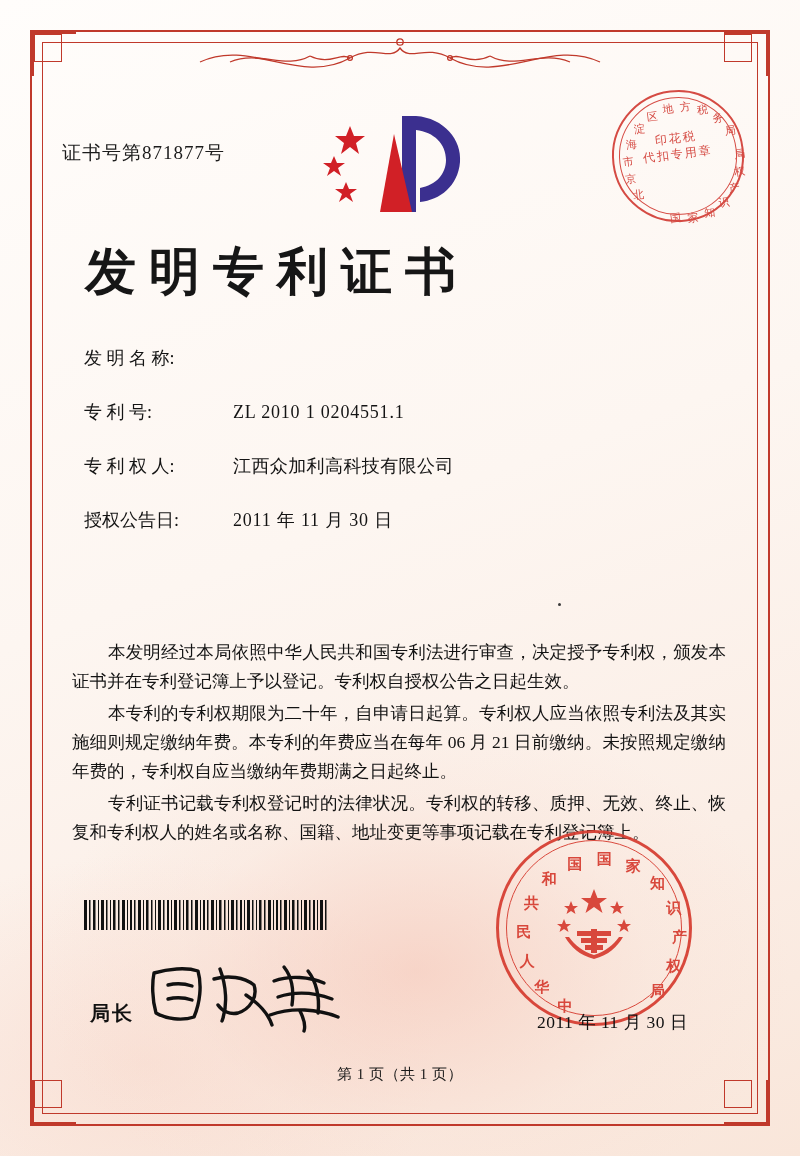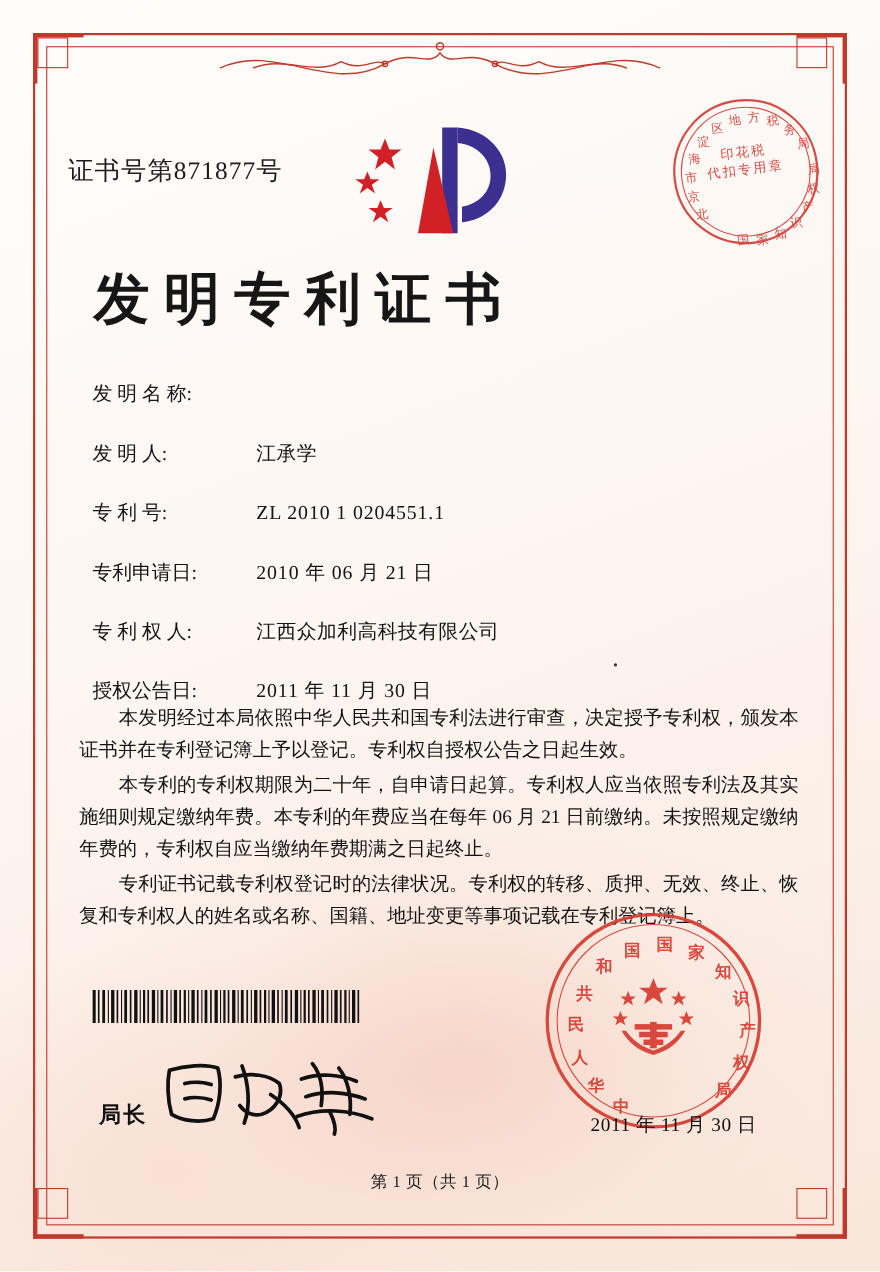--- a/index.html
+++ b/index.html
@@ -68,21 +68,21 @@
     left: 72px;
     right: 72px;
     top: 78px;
     bottom: 78px;
   }
 
   .cert-number {
     position: absolute;
     left: -10px;
     top: 62px;
-    font-size: 23px;
+    font-size: 19px;
     letter-spacing: 1px;
     color: #1b1b1b;
     white-space: nowrap;
   }
 
   .logo {
     position: absolute;
     left: 50%;
     transform: translateX(-50%);
     top: 30px;
@@ -354,30 +354,22 @@
       </div>
     </div>
 
     <div class="main-title">发明专利证书</div>
 
     <div class="fields">
       <div class="field-row">
         <span class="field-label j3">发 明 名 称:</span>
       </div>
       <div class="field-row">
-        <span class="field-label j3">发 明 人:</span>
-        <span class="field-value">江承学</span>
-      </div>
-      <div class="field-row">
         <span class="field-label j3">专 利 号:</span>
         <span class="field-value latin">ZL 2010 1 0204551.1</span>
-      </div>
-      <div class="field-row">
-        <span class="field-label j3">专利申请日:</span>
-        <span class="field-value latin">2010 年 06 月 21 日</span>
       </div>
       <div class="field-row">
         <span class="field-label j3">专 利 权 人:</span>
         <span class="field-value">江西众加利高科技有限公司</span>
       </div>
       <div class="field-row">
         <span class="field-label j3">授权公告日:</span>
         <span class="field-value latin">2011 年 11 月 30 日</span>
       </div>
     </div>

